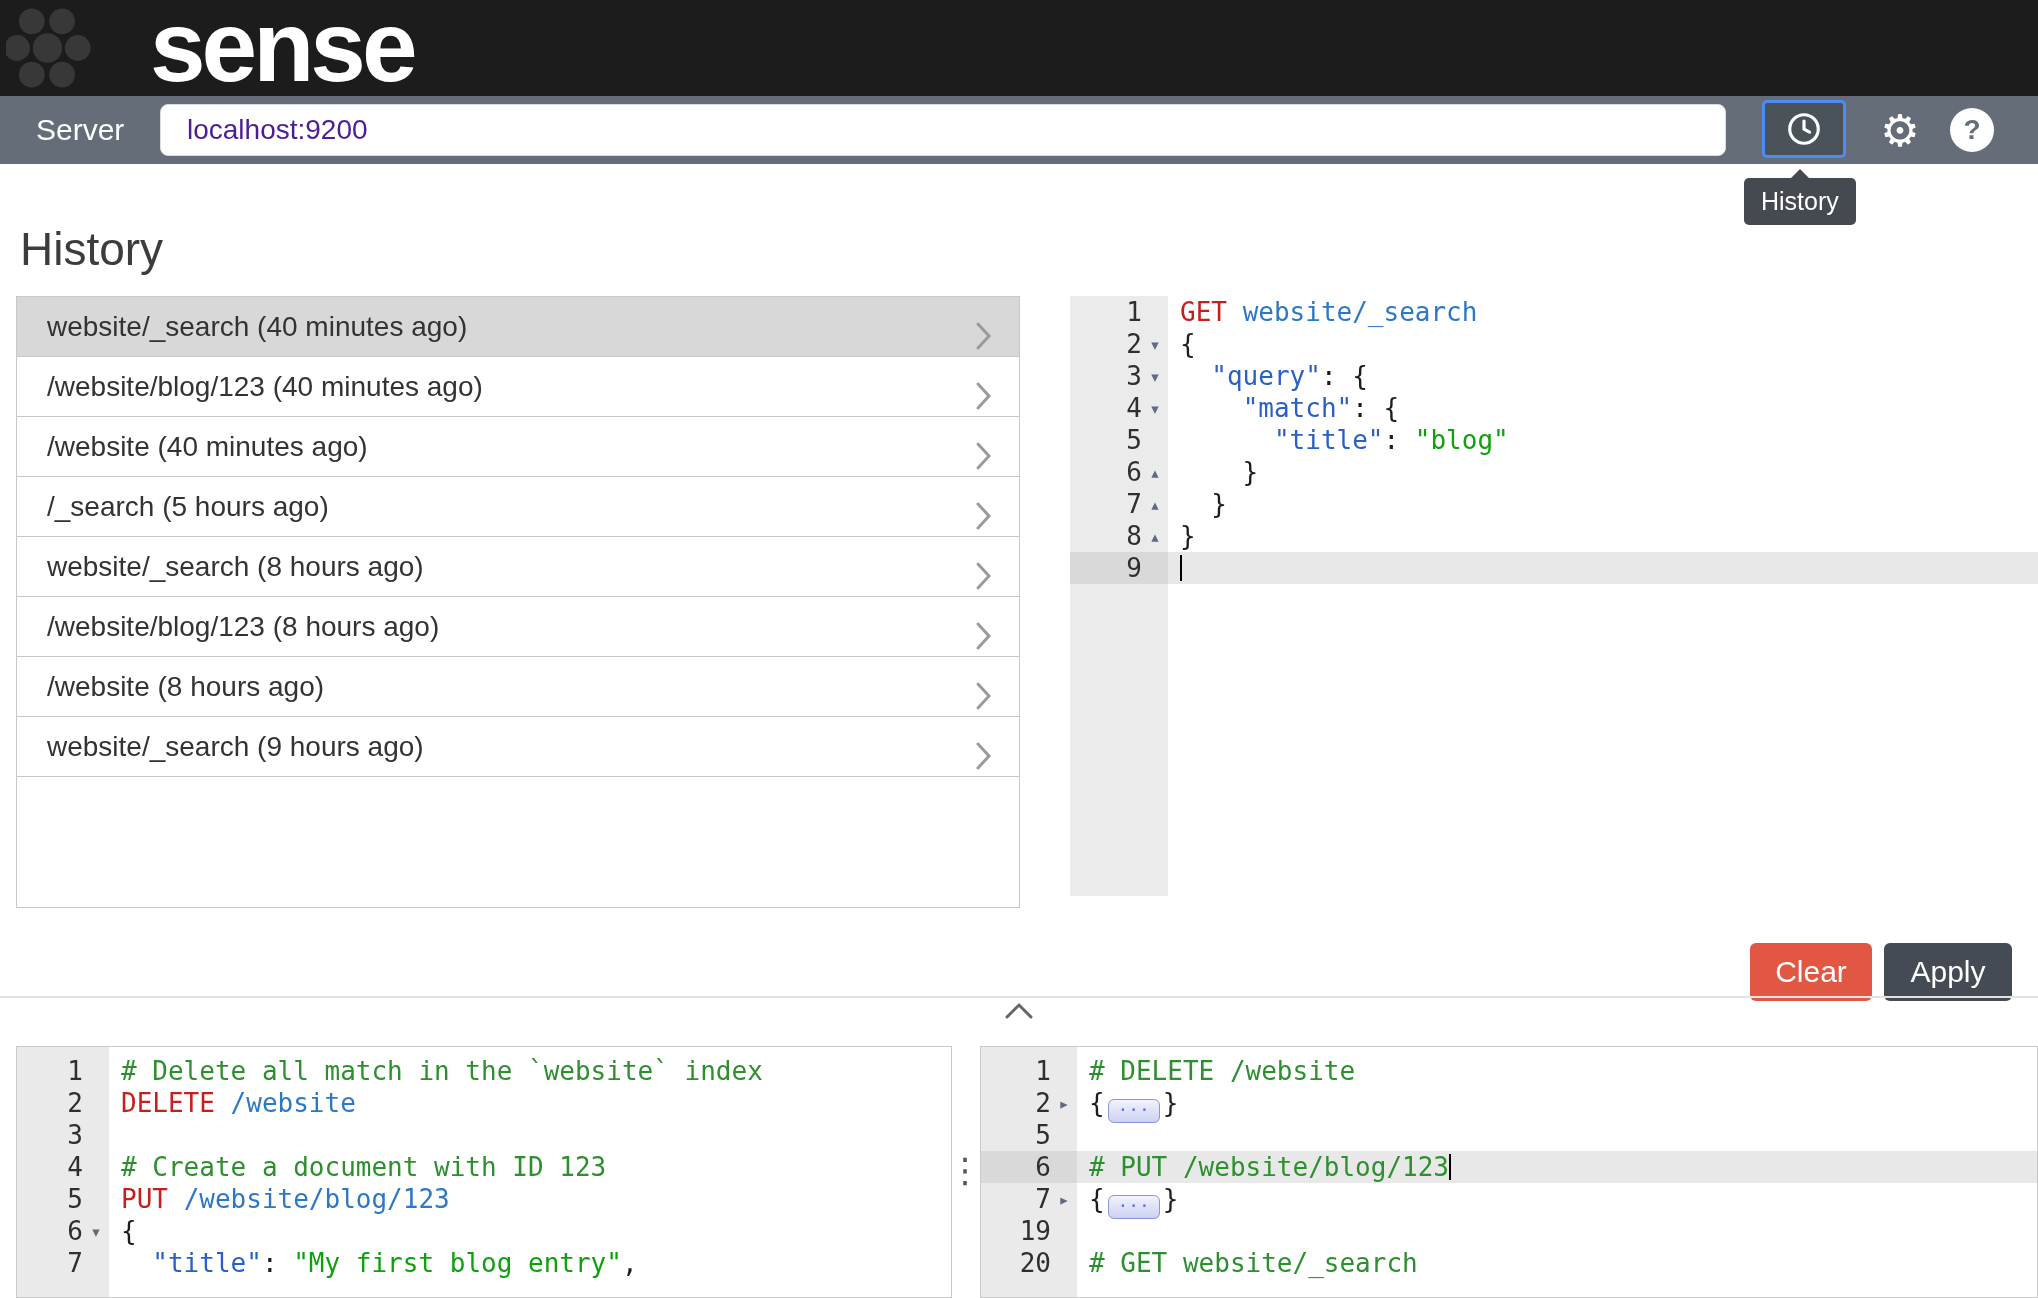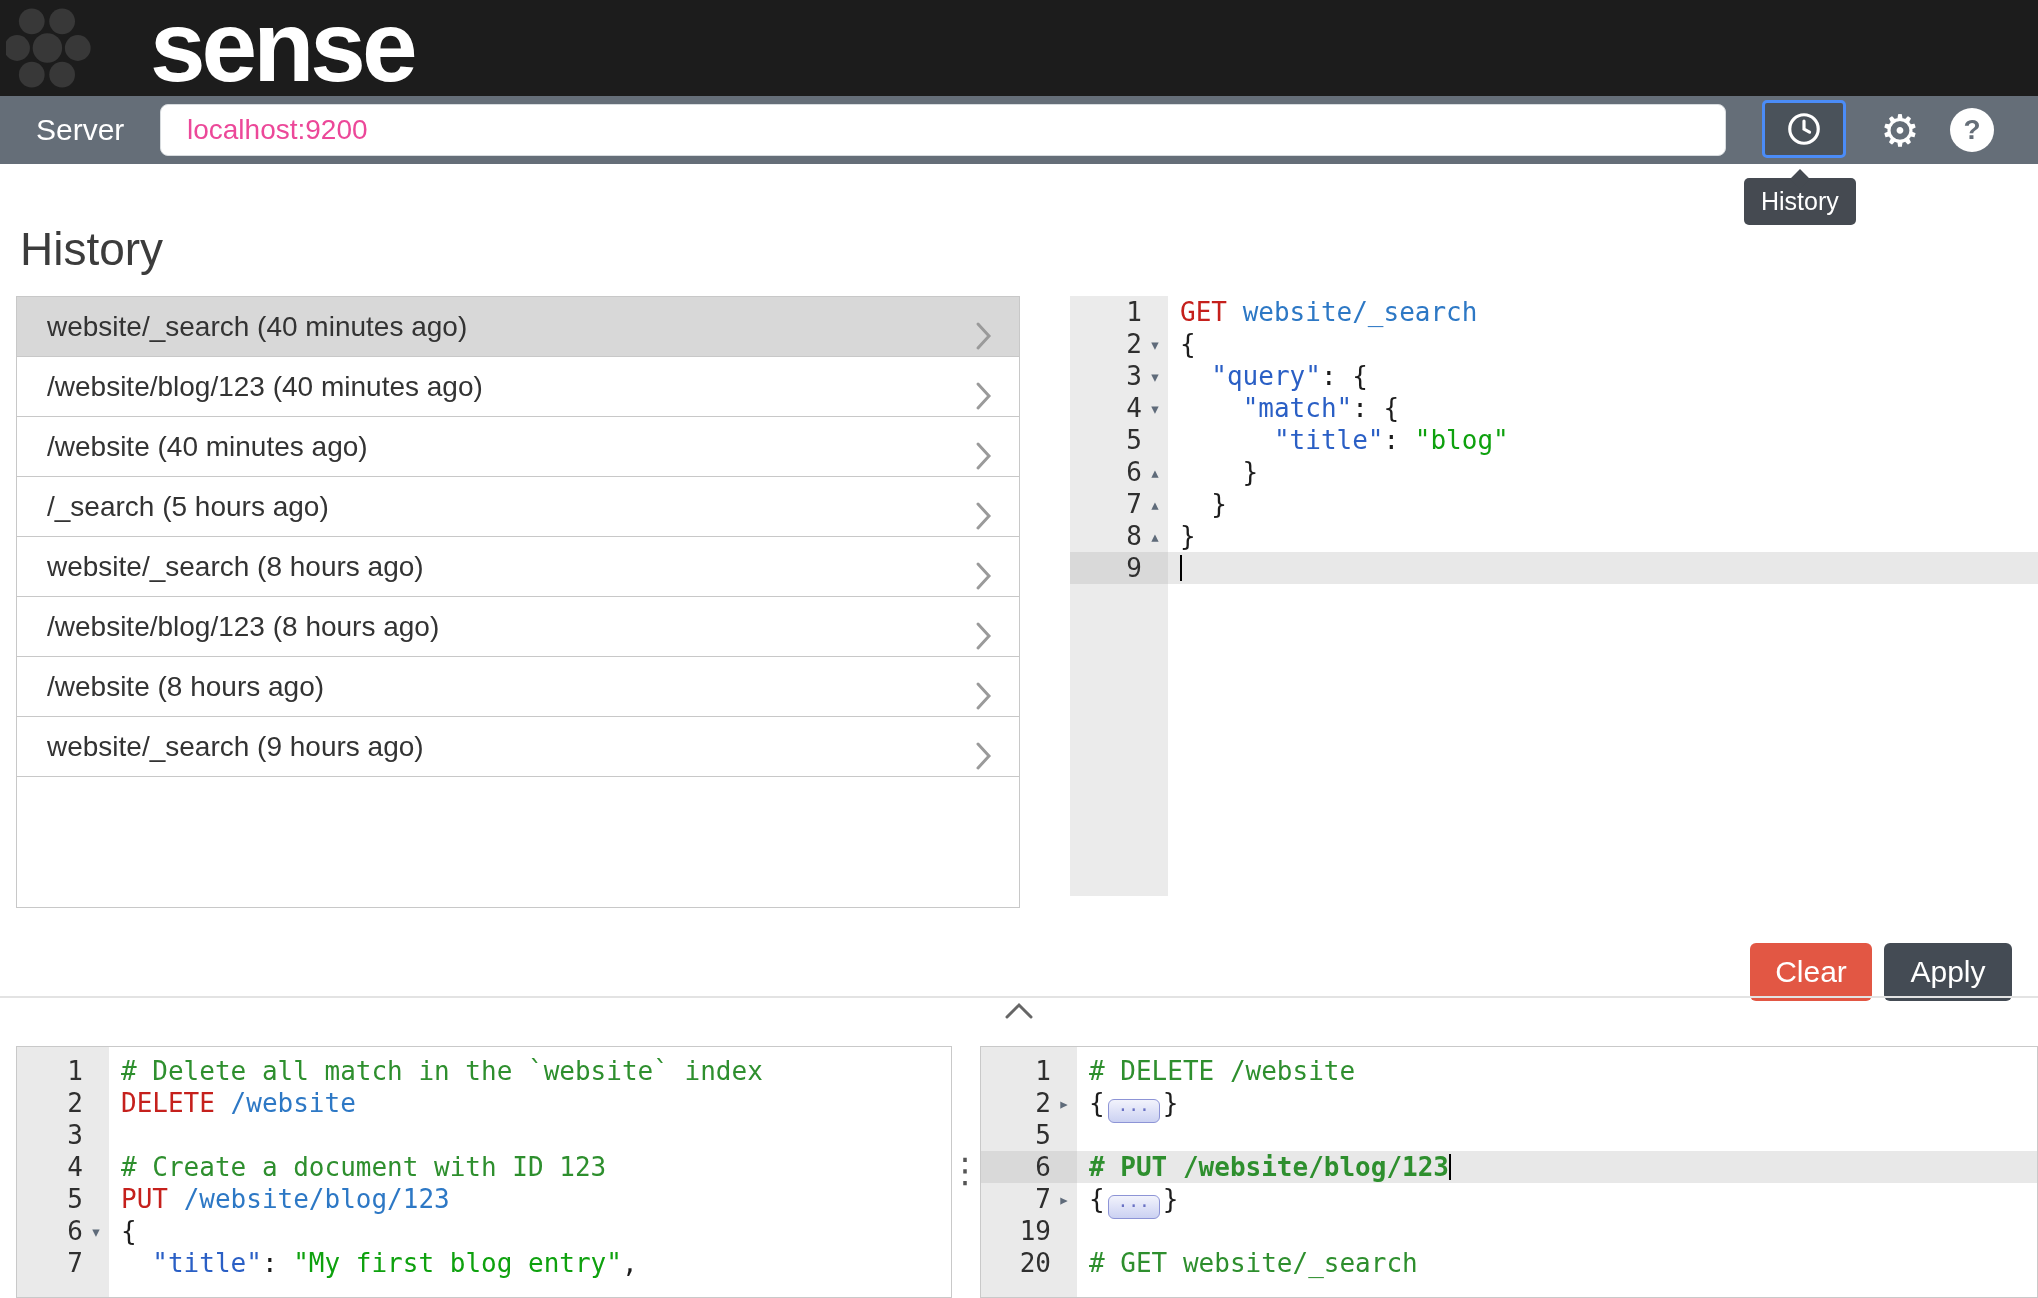--- a/index.html
+++ b/index.html
@@ -10,21 +10,21 @@
   
   .topbar { position:absolute; left:0; top:0; width:2038px; height:96px; background:#1c1c1c; }
   .logo-icon { position:absolute; left:6px; top:2px; }
   .logo-text { position:absolute; left:150px; top:-6px; color:#fff; font-size:100px; font-weight:bold;
                letter-spacing:-4px; line-height:104px; }
 
   
   .toolbar { position:absolute; left:0; top:96px; width:2038px; height:68px; background:#656e78; }
   .server-label { position:absolute; left:36px; top:0; height:68px; line-height:68px; color:#fff; font-size:30px; }
   .server-input { position:absolute; left:160px; top:8px; width:1566px; height:52px; border:1px solid #d8dcdf;
-                  border-radius:8px; font-size:28px; color:#ec4899; padding:0 26px; outline:none;
+                  border-radius:8px; font-size:28px; color:#4c1d95; padding:0 26px; outline:none;
                   font-family:"Liberation Sans", sans-serif; background:#fff; }
   .hist-btn { position:absolute; left:1762px; top:4px; width:84px; height:58px; background:#4a525a;
               border:3px solid var(--history-button-border,#4b8cf7); border-radius:5px; cursor:pointer;
               display:flex; align-items:center; justify-content:center; }
   .gear { position:absolute; left:1872px; top:0; width:56px; height:68px; display:flex; align-items:center;
           justify-content:center; color:#fff; font-size:44px; cursor:pointer; }
   .help { position:absolute; left:1950px; top:12px; width:44px; height:44px; background:#fff; border-radius:50%;
           display:flex; align-items:center; justify-content:center; color:#656e78; font-size:28px;
           font-weight:bold; cursor:pointer; }
   .tooltip { position:absolute; left:1744px; top:82px; background:#454a51; color:#fff; font-size:25px;
@@ -42,21 +42,21 @@
   .hist-label { font-size:28px; color:#333; }
   .hist-chev { position:absolute; right:26px; top:24px; }
 
   
   .editor { position:absolute; font-family:"DejaVu Sans Mono", monospace; font-size:26px; background:#fff; }
   .ed-row { display:flex; height:32px; line-height:32px; white-space:pre; }
   .gut { flex:none; display:flex; justify-content:flex-end; }
   .lnum { text-align:right; color:#2f2f2f; }
   .fold { width:26px; text-align:center; font-size:19px; color:#5f6b7a; cursor:pointer; }
   .code { flex:1; padding-left:12px; color:#1c1c1c; }
-  .ed-row.active .code { background:#e8e8e8;font-weight:bold; }
+  .ed-row.active .code { background:#e8e8e8; }
   .ed-row.active .gut { background:#d9d9d9; }
 
   .tok-p { color:#1c1c1c; }
   .tok-method { color:var(--method-red,#c5201c); }
   .tok-url { color:var(--url-blue,#2d78c5); }
   .tok-key { color:var(--key-blue,#2a5fc5); }
   .tok-string { color:var(--string-green,#0ea10e); }
   .tok-comment { color:var(--comment-green,#2e8f2e); }
 
   .cursor { display:inline-block; width:2px; height:26px; background:#000; vertical-align:-4px; }

